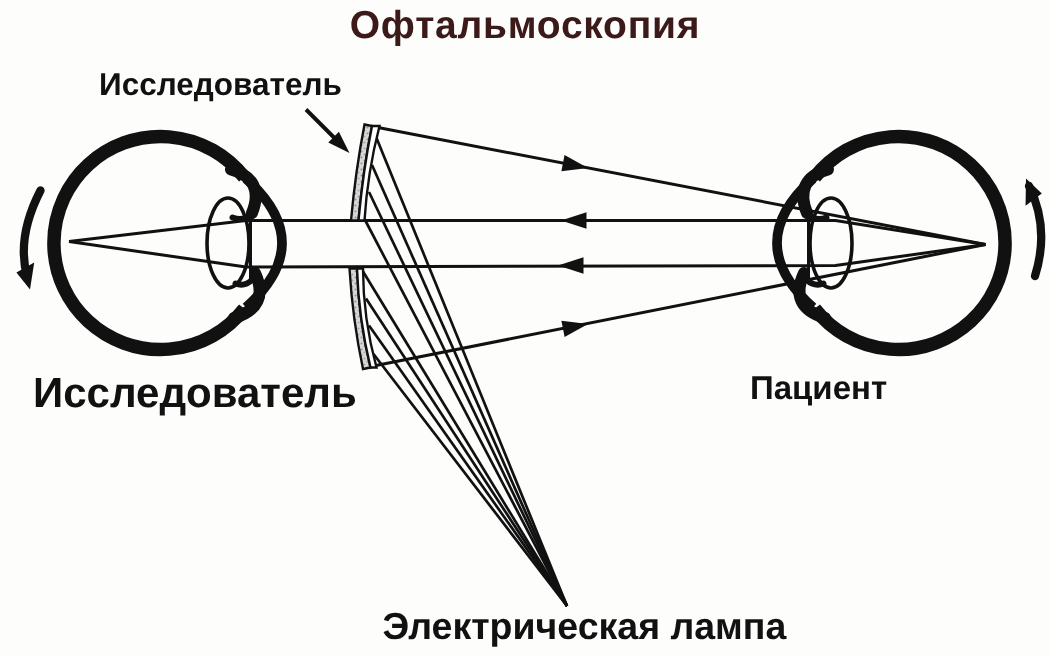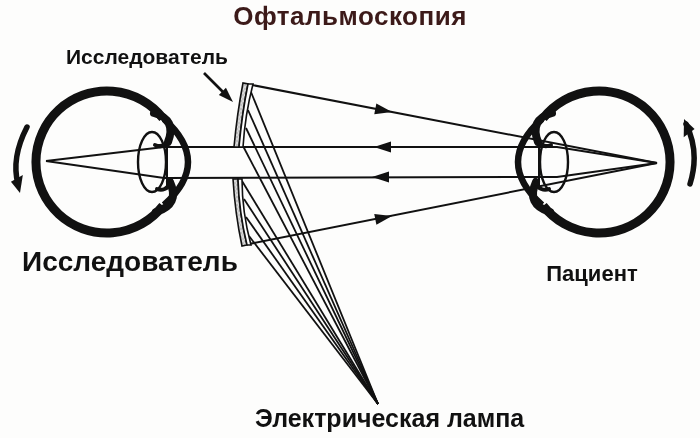--- a/index.html
+++ b/index.html
@@ -26,21 +26,21 @@
   }
   .title{
     left:0;top:1px;width:700px;
     text-align:center;
     font-size:26px;
     color:var(--title-text);
     letter-spacing:0.5px;
   }
   .lbl-ophthalmoscope{left:66px;top:45px;font-size:21px;}
   .lbl-researcher{left:22px;top:246px;width:186px;text-align:center;font-size:28px;}
-  .lbl-patient{left:500px;top:261px;width:184px;text-align:center;font-size:22px;}
+  .lbl-patient{left:500px;top:246px;width:184px;text-align:left;font-size:22px;}
   .lbl-lamp{left:255px;top:404px;width:250px;text-align:center;font-size:25px;}
   .ink{stroke:var(--line-ink);}
   .fill-ink{fill:var(--line-ink);}
   .mirror-gray{fill:url(#stipple);}
   .mirror-white{fill:#ffffff;}
 </style>
 </head>
 <body>
 
 <div class="stage">

